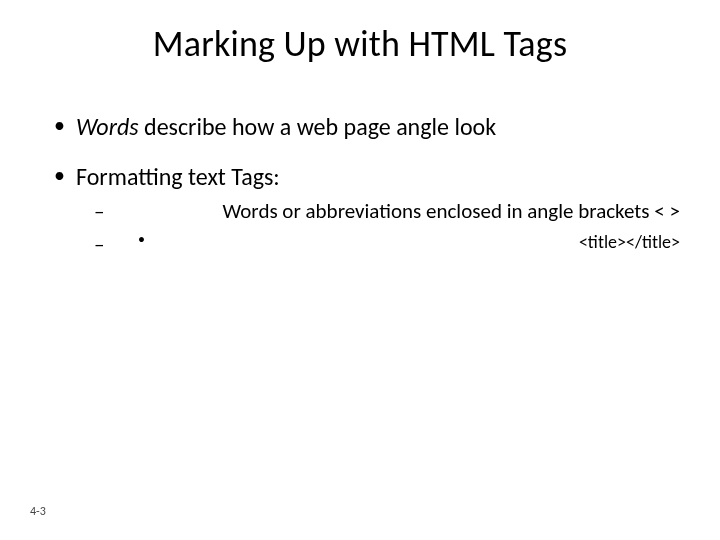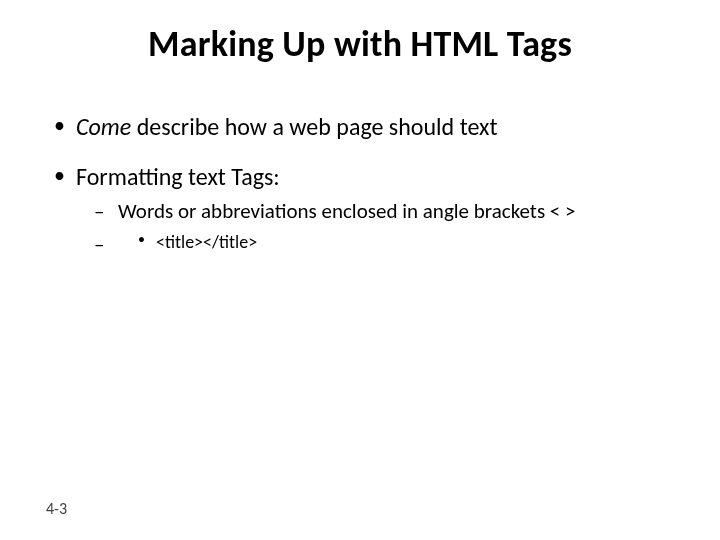--- a/index.html
+++ b/index.html
@@ -18,21 +18,21 @@
     height: 540px;
     box-sizing: border-box;
   }
   .title {
     position: absolute;
     top: 22px;
     left: 0;
     width: 100%;
     text-align: center;
     font-size: 36px;
-    font-weight: 700;
+    font-weight: 400;
     letter-spacing: 0.2px;
   }
   .body {
     position: absolute;
     top: 112px;
     left: 54px;
     right: 40px;
   }
   ul.l1, ul.l2, ul.l3 {
     list-style: none;
@@ -48,20 +48,21 @@
   }
   ul.l1 > li::before {
     content: "•";
     position: absolute;
     left: 0;
     top: 0;
     font-size: 22px;
   }
   ul.l2 {
     margin-top: 6px;
+    text-align: right;
   }
   ul.l2 > li {
     font-size: 21px;
     line-height: 1.3;
     position: relative;
     padding-left: 24px;
     margin-left: 18px;
     margin-bottom: 6px;
   }
   ul.l2 > li::before {
@@ -86,36 +87,35 @@
     position: absolute;
     left: 0;
     top: 0;
     font-size: 14px;
   }
   .italic { font-style: italic; }
   .footer {
     position: absolute;
     left: 30px;
     bottom: 22px;
-    font-size: 16px;
+    font-size: 12px;
     color: #444;
-    margin-left: 16px;
   }
 </style>
 </head>
 <body>
 
 <div class="slide">
 
   <div class="title">Marking Up with HTML Tags</div>
 
   <div class="body">
     <ul class="l1">
       <li>
-        <span class="italic">Come</span><span> describe how a web page should text</span>
+        <span class="italic">Words</span><span> describe how a web page angle look</span>
       </li>
       <li>
         <span>Formatting text Tags:</span>
         <ul class="l2">
           <li>Words or abbreviations enclosed in angle brackets &lt; &gt;</li>
           <li>
             <ul class="l3">
               <li>&lt;title&gt;&lt;/title&gt;</li>
             </ul>
           </li>

